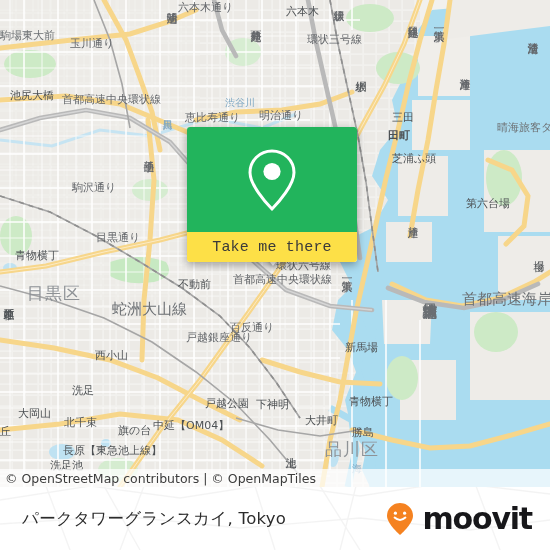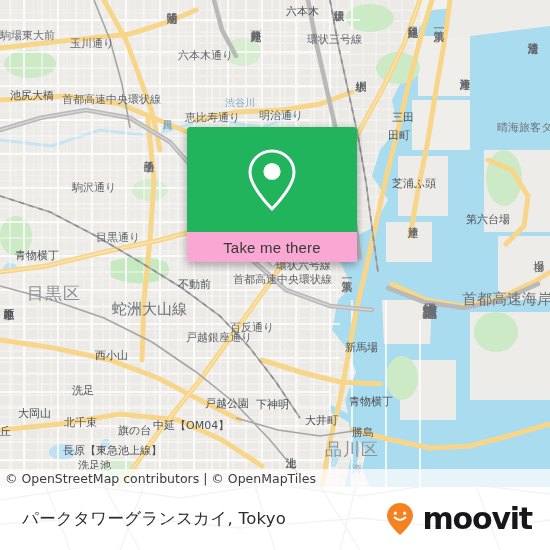--- a/index.html
+++ b/index.html
@@ -31,24 +31,24 @@
     position:absolute;left:187px;top:127px;width:170px;
     border-radius:3px;overflow:hidden;
     box-shadow:0 3px 9px rgba(0,0,0,.35);
     background:#fff;
   }
   #card-green{
     height:105px;background:#22b45c;
     display:flex;align-items:center;justify-content:center;
   }
   #card-btn{
-    height:30px;background:#f9a8d4;
+    height:30px;background:#fde047;
     display:flex;align-items:center;justify-content:center;
     color:#3a3a3a;font-size:15px;letter-spacing:.2px;
-    font-family:Liberation Sans, sans-serif;
+    font-family:Liberation Mono, monospace;
   }
   #card-tip{
     position:absolute;left:266px;top:257px;width:0;height:0;
     border-left:7px solid transparent;border-right:7px solid transparent;
     border-top:9px solid #ffffff;
     filter:drop-shadow(0 2px 2px rgba(0,0,0,.3));
   }
 
   
   #attrib{
@@ -215,44 +215,44 @@
         <path d="M236,418 L278,430 L320,436 L360,430"></path>
       </g>
       <g stroke="#8f8f8f" stroke-width="1.6" stroke-dasharray="5 5" fill="none">
         <path d="M330,0 L338,44 L348,90 L358,136 L366,182 L372,228 L378,272"></path>
         <path d="M0,196 L50,212 L96,236 L140,262 L182,288 L220,316 L250,348 L276,382 L300,418"></path>
       </g>
     </svg>
 
     <div id="map-labels">
         <div class="maplabel lbl-road vert" style="left: 163px; top: 4px;">明治通り</div>
-        <div class="maplabel lbl-road" style="left: 178px; top: 0px; margin-top: 48px;">六本木通り</div>
+        <div class="maplabel lbl-road" style="left: 178px; top: 0px;">六本木通り</div>
         <div class="maplabel lbl-place" style="left: 286px; top: 4px;">六本木</div>
         <div class="maplabel lbl-road vert" style="left: 330px; top: 2px;">環状線</div>
         <div class="maplabel lbl-road vert" style="left: 247px; top: 22px;">外苑西通り</div>
         <div class="maplabel lbl-road" style="left: 307px; top: 32px;">環状三号線</div>
         <div class="maplabel lbl-road vert" style="left: 404px; top: 18px;">日比谷通り</div>
         <div class="maplabel lbl-road vert" style="left: 430px; top: 22px;">第一京浜</div>
         <div class="maplabel lbl-road vert" style="left: 524px; top: 34px;">清澄通り</div>
         <div class="maplabel lbl-place vert" style="left: 352px; top: 72px;">網坂</div>
         <div class="maplabel lbl-road vert" style="left: 456px; top: 70px;">海岸通り</div>
         <div class="maplabel lbl-road" style="left: 70px; top: 36px;">玉川通り</div>
         <div class="maplabel lbl-sm" style="left: 0px; top: 28px;">駒場東大前</div>
         <div class="maplabel lbl-water" style="left: 225px; top: 96px;">渋谷川</div>
         <div class="maplabel lbl-road" style="left: 259px; top: 108px;">明治通り</div>
         <div class="maplabel lbl-road" style="left: 185px; top: 110px;">恵比寿通り</div>
         <div class="maplabel lbl-place" style="left: 10px; top: 88px;">池尻大橋</div>
         <div class="maplabel lbl-place" style="left: 392px; top: 110px;">三田</div>
-        <div class="maplabel lbl-place" style="left: 388px; top: 128px;">田町</div>
+        <div class="maplabel lbl-place" style="left: 388px; top: 128px; font-weight: bold;">田町</div>
         <div class="maplabel lbl-sm" style="left: 497px; top: 120px;">晴海旅客ターミナル</div>
         <div class="maplabel lbl-road" style="left: 62px; top: 92px;">首都高速中央環状線</div>
         <div class="maplabel lbl-water vert" style="left: 160px; top: 112px;">目黒川</div>
         <div class="maplabel lbl-road vert" style="left: 140px; top: 152px;">山手通り</div>
-        <div class="maplabel lbl-place" style="left: 392px; top: 176px; text-align: right;">芝浦ふ頭</div>
-        <div class="maplabel lbl-place" style="left: 466px; top: 212px;">第六台場</div>
+        <div class="maplabel lbl-place" style="left: 392px; top: 151px; text-align: right;">芝浦ふ頭</div>
+        <div class="maplabel lbl-place" style="left: 466px; top: 196px;">第六台場</div>
         <div class="maplabel lbl-road" style="left: 72px; top: 180px;">駒沢通り</div>
         <div class="maplabel lbl-road" style="left: 96px; top: 230px;">目黒通り</div>
         <div class="maplabel lbl-place" style="left: 15px; top: 248px;">青物横丁</div>
         <div class="maplabel lbl-ward" style="left: 27px; top: 282px;">目黒区</div>
         <div class="maplabel lbl-ward" style="left: 325px; top: 438px;">品川区</div>
         <div class="maplabel lbl-road vert" style="left: 404px; top: 218px;">岸通り</div>
         <div class="maplabel lbl-place vert" style="left: 530px; top: 252px;">台場</div>
         <div class="maplabel lbl-place" style="left: 178px; top: 277px;">不動前</div>
         <div class="maplabel lbl-road" style="left: 233px; top: 272px;">首都高速中央環状線</div>
         <div class="maplabel lbl-road" style="left: 276px; top: 258px;">環状六号線</div>
@@ -264,21 +264,21 @@
         <div class="maplabel lbl-place" style="left: 345px; top: 340px;">新馬場</div>
         <div class="maplabel lbl-place vert" style="left: 0px; top: 300px;">荏原中延</div>
         <div class="maplabel lbl-rail" style="left: 112px; top: 300px;">蛇洲大山線</div>
         <div class="maplabel lbl-place" style="left: 95px; top: 348px;">西小山</div>
         <div class="maplabel lbl-place" style="left: 72px; top: 383px;">洗足</div>
         <div class="maplabel lbl-place" style="left: 18px; top: 406px;">大岡山</div>
         <div class="maplabel lbl-place" style="left: 64px; top: 415px;">北千束</div>
         <div class="maplabel lbl-place" style="left: 118px; top: 423px;">旗の台</div>
         <div class="maplabel lbl-place" style="left: 153px; top: 418px;">中延【OM04】</div>
         <div class="maplabel lbl-place" style="left: 63px; top: 443px;">長原【東急池上線】</div>
-        <div class="maplabel lbl-place" style="left: 50px; top: 458px; margin-left: 28px;">洗足池</div>
+        <div class="maplabel lbl-place" style="left: 50px; top: 458px;">洗足池</div>
         <div class="maplabel lbl-place" style="left: 205px; top: 396px;">戸越公園</div>
         <div class="maplabel lbl-place" style="left: 256px; top: 397px;">下神明</div>
         <div class="maplabel lbl-place" style="left: 349px; top: 394px;">青物横丁</div>
         <div class="maplabel lbl-place" style="left: 305px; top: 413px;">大井町</div>
         <div class="maplabel lbl-place" style="left: 352px; top: 425px;">勝島</div>
         <div class="maplabel lbl-place vert" style="left: 282px; top: 448px;">池上</div>
         <div class="maplabel lbl-water" style="left: 352px; top: 462px;">海</div>
         <div class="maplabel lbl-place" style="left: 0px; top: 424px;">丘</div>
       </div>
 

